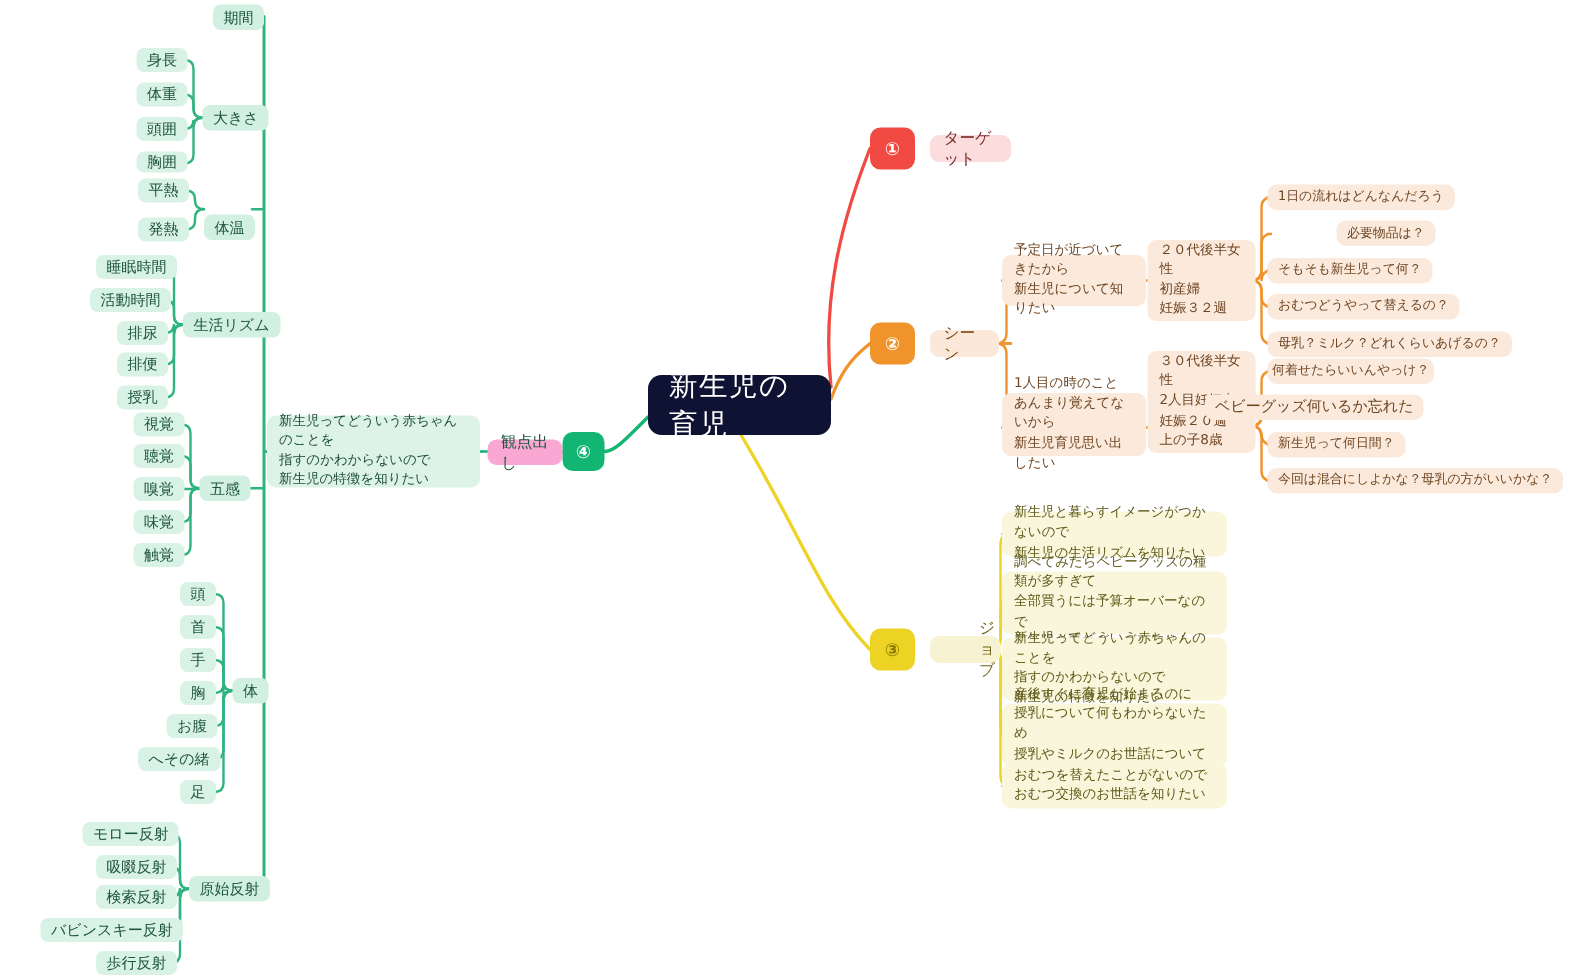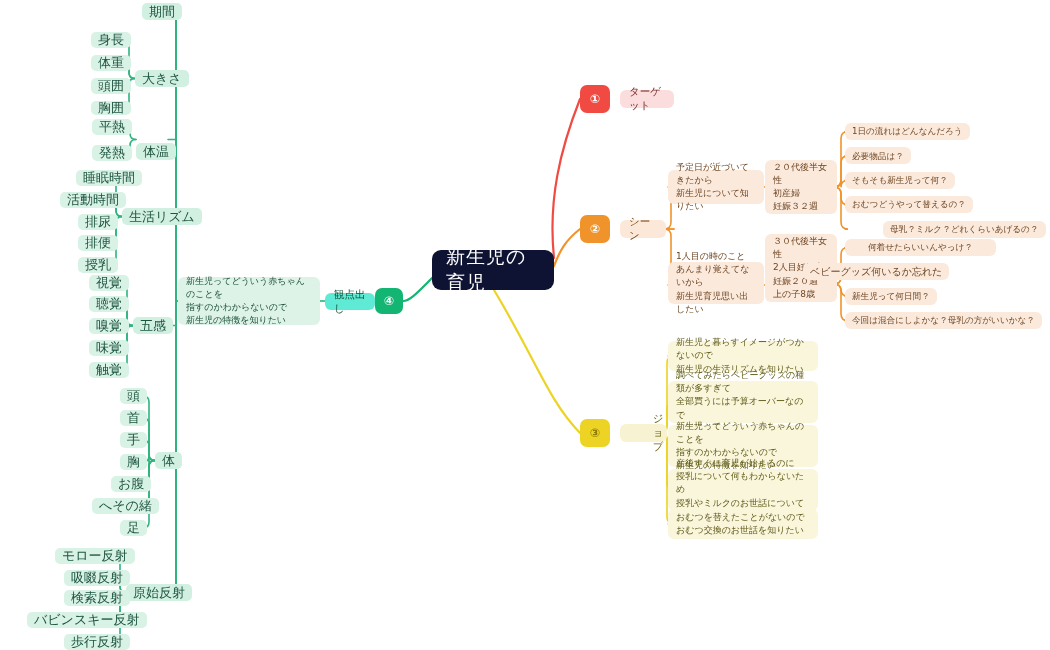--- a/index.html
+++ b/index.html
@@ -28,32 +28,32 @@
   }
   .badge.red{background:#f04a42;}
   .badge.orange{background:#f0932b;}
   .badge.yellow{background:#ecd324;color:#8a7a00;}
   .badge.green{background:#12b571;}
   
   .chip{padding:3px 9px;font-size:10.5px;justify-content:center;}
   .chip.red{background:#fadddc;color:#7a2b28;}
   .chip.orange{background:#fbe8d8;color:#7d4a16;}
   .chip.yellow{background:#f7f3d2;color:#6f6414;padding-left:38px;}
-  .chip.green{background:#5eead4;color:#17513a;}
+  .chip.green{background:#f9a8d4;color:#17513a;}
   
   .box{
     padding:5px 8px;font-size:9px;line-height:1.45;
     align-items:center;color:#3b3b3b;
   }
   .box.orange{background:#fbe9dc;color:#6d4521;}
   .box.yellow{background:#f9f6dc;color:#5f5a18;}
   .box.green{background:#ddf3e7;color:#1d4f39;}
   
   .leaf{
-    background:#d9f2e6;color:#1d5440;font-size:13px;
+    background:#d9f2e6;color:#1d5440;font-size:10px;
     padding:3px 7px;justify-content:center;border-radius:5px;
   }
   .leaf.mid{background:#d2f0e2;}
 </style>
 </head>
 <body>
 
 <div id="canvas">
   <svg class="links">
     <g id="link-layer" fill="none" stroke-width="1.6" stroke-linecap="round">
@@ -132,32 +132,32 @@
       <div class="node chip green" style="left: 325px; top: 293px; width: 50px; height: 17px;">観点出し</div>
       <div class="node box green" style="left: 178px; top: 277px; width: 142px; height: 48px;">新生児ってどういう赤ちゃんのことを
 指すのかわからないので
 新生児の特徴を知りたい</div>
       <div class="node box orange" style="left: 668px; top: 170px; width: 96px; height: 34px;">予定日が近づいてきたから
 新生児について知りたい</div>
       <div class="node box orange" style="left: 765px; top: 160px; width: 72px; height: 54px;">２０代後半女性
 初産婦
 妊娠３２週</div>
       <div class="node box orange" style="left: 845px; top: 123px; height: 17px; width: auto; white-space: nowrap; font-size: 8.6px; padding: 3px 7px;">1日の流れはどんなんだろう</div>
-      <div class="node box orange" style="left: 845px; top: 147.4px; height: 17px; width: auto; white-space: nowrap; font-size: 8.6px; padding: 3px 7px;">必要物品は？</div>
+      <div class="node box orange" style="left: 891px; top: 147.4px; height: 17px; width: auto; white-space: nowrap; font-size: 8.6px; padding: 3px 7px;">必要物品は？</div>
       <div class="node box orange" style="left: 845px; top: 171.8px; height: 17px; width: auto; white-space: nowrap; font-size: 8.6px; padding: 3px 7px;">そもそも新生児って何？</div>
       <div class="node box orange" style="left: 845px; top: 196.2px; height: 17px; width: auto; white-space: nowrap; font-size: 8.6px; padding: 3px 7px;">おむつどうやって替えるの？</div>
-      <div class="node box orange" style="left: 883px; top: 220.6px; height: 17px; width: auto; white-space: nowrap; font-size: 8.6px; padding: 3px 7px; text-align: center;">母乳？ミルク？どれくらいあげるの？</div>
+      <div class="node box orange" style="left: 845px; top: 220.6px; height: 17px; width: auto; white-space: nowrap; font-size: 8.6px; padding: 3px 7px; text-align: center;">母乳？ミルク？どれくらいあげるの？</div>
       <div class="node box orange" style="left: 668px; top: 262px; width: 96px; height: 42px;">1人目の時のこと
 あんまり覚えてないから
 新生児育児思い出したい</div>
       <div class="node box orange" style="left: 765px; top: 234px; width: 72px; height: 68px;">３０代後半女性
 2人目妊娠中
 妊娠２０週
 上の子8歳</div>
-      <div class="node box orange" style="left: 845px; top: 239px; height: 17px; width: auto; white-space: nowrap; font-size: 8.6px; padding: 3px 23px;">何着せたらいいんやっけ？</div>
+      <div class="node box orange" style="left: 845px; top: 239px; height: 17px; width: auto; white-space: nowrap; font-size: 8.6px; padding: 3px 3px;">何着せたらいいんやっけ？</div>
       <div class="node box orange" style="left: 803px; top: 263.4px; height: 17px; width: auto; white-space: nowrap; font-size: 10px; padding: 3px 7px;">ベビーグッズ何いるか忘れた</div>
       <div class="node box orange" style="left: 845px; top: 287.8px; height: 17px; width: auto; white-space: nowrap; font-size: 8.6px; padding: 3px 7px;">新生児って何日間？</div>
       <div class="node box orange" style="left: 845px; top: 312.2px; height: 17px; width: auto; white-space: nowrap; font-size: 8.6px; padding: 3px 7px;">今回は混合にしよかな？母乳の方がいいかな？</div>
       <div class="node box yellow" style="left: 668px; top: 341px; width: 150px; height: 30px;">新生児と暮らすイメージがつかないので
 新生児の生活リズムを知りたい</div>
       <div class="node box yellow" style="left: 668px; top: 381px; width: 150px; height: 42px;">調べてみたらベビーグッズの種類が多すぎて
 全部買うには予算オーバーなので
 最低限必要なグッズを知りたい</div>
       <div class="node box yellow" style="left: 668px; top: 425px; width: 150px; height: 42px;">新生児ってどういう赤ちゃんのことを
 指すのかわからないので
@@ -170,21 +170,21 @@
       <div class="node leaf mid" style="left: 142px; top: 3px; height: 17px; width: auto; white-space: nowrap;">期間</div>
       <div class="node leaf mid" style="left: 135px; top: 70px; height: 17px; width: auto; white-space: nowrap;">大きさ</div>
       <div class="node leaf" style="left: 91px; top: 32px; height: 16px; width: auto; white-space: nowrap;">身長</div>
       <div class="node leaf" style="left: 91px; top: 55px; height: 16px; width: auto; white-space: nowrap;">体重</div>
       <div class="node leaf" style="left: 91px; top: 78px; height: 16px; width: auto; white-space: nowrap;">頭囲</div>
       <div class="node leaf" style="left: 91px; top: 101px; height: 14px; width: auto; white-space: nowrap;">胸囲</div>
       <div class="node leaf mid" style="left: 136px; top: 131px; height: 17px; width: auto; white-space: nowrap; margin-top: 12px;">体温</div>
       <div class="node leaf" style="left: 92px; top: 119px; height: 16px; width: auto; white-space: nowrap;">平熱</div>
       <div class="node leaf" style="left: 92px; top: 145px; height: 16px; width: auto; white-space: nowrap;">発熱</div>
       <div class="node leaf mid" style="left: 122px; top: 208px; height: 17px; width: auto; white-space: nowrap;">生活リズム</div>
-      <div class="node leaf" style="left: 76px; top: 170px; height: 16px; width: auto; white-space: nowrap;">睡眠時間</div>
+      <div class="node leaf" style="left: 64px; top: 170px; height: 16px; width: auto; white-space: nowrap;">睡眠時間</div>
       <div class="node leaf" style="left: 60px; top: 192px; height: 16px; width: auto; white-space: nowrap;">活動時間</div>
       <div class="node leaf" style="left: 78px; top: 214px; height: 16px; width: auto; white-space: nowrap;">排尿</div>
       <div class="node leaf" style="left: 78px; top: 235px; height: 16px; width: auto; white-space: nowrap;">排便</div>
       <div class="node leaf" style="left: 78px; top: 257px; height: 16px; width: auto; white-space: nowrap;">授乳</div>
       <div class="node leaf mid" style="left: 133px; top: 317px; height: 17px; width: auto; white-space: nowrap;">五感</div>
       <div class="node leaf" style="left: 89px; top: 275px; height: 16px; width: auto; white-space: nowrap;">視覚</div>
       <div class="node leaf" style="left: 89px; top: 296px; height: 16px; width: auto; white-space: nowrap;">聴覚</div>
       <div class="node leaf" style="left: 89px; top: 318px; height: 16px; width: auto; white-space: nowrap;">嗅覚</div>
       <div class="node leaf" style="left: 89px; top: 340px; height: 16px; width: auto; white-space: nowrap;">味覚</div>
       <div class="node leaf" style="left: 89px; top: 362px; height: 16px; width: auto; white-space: nowrap;">触覚</div>

